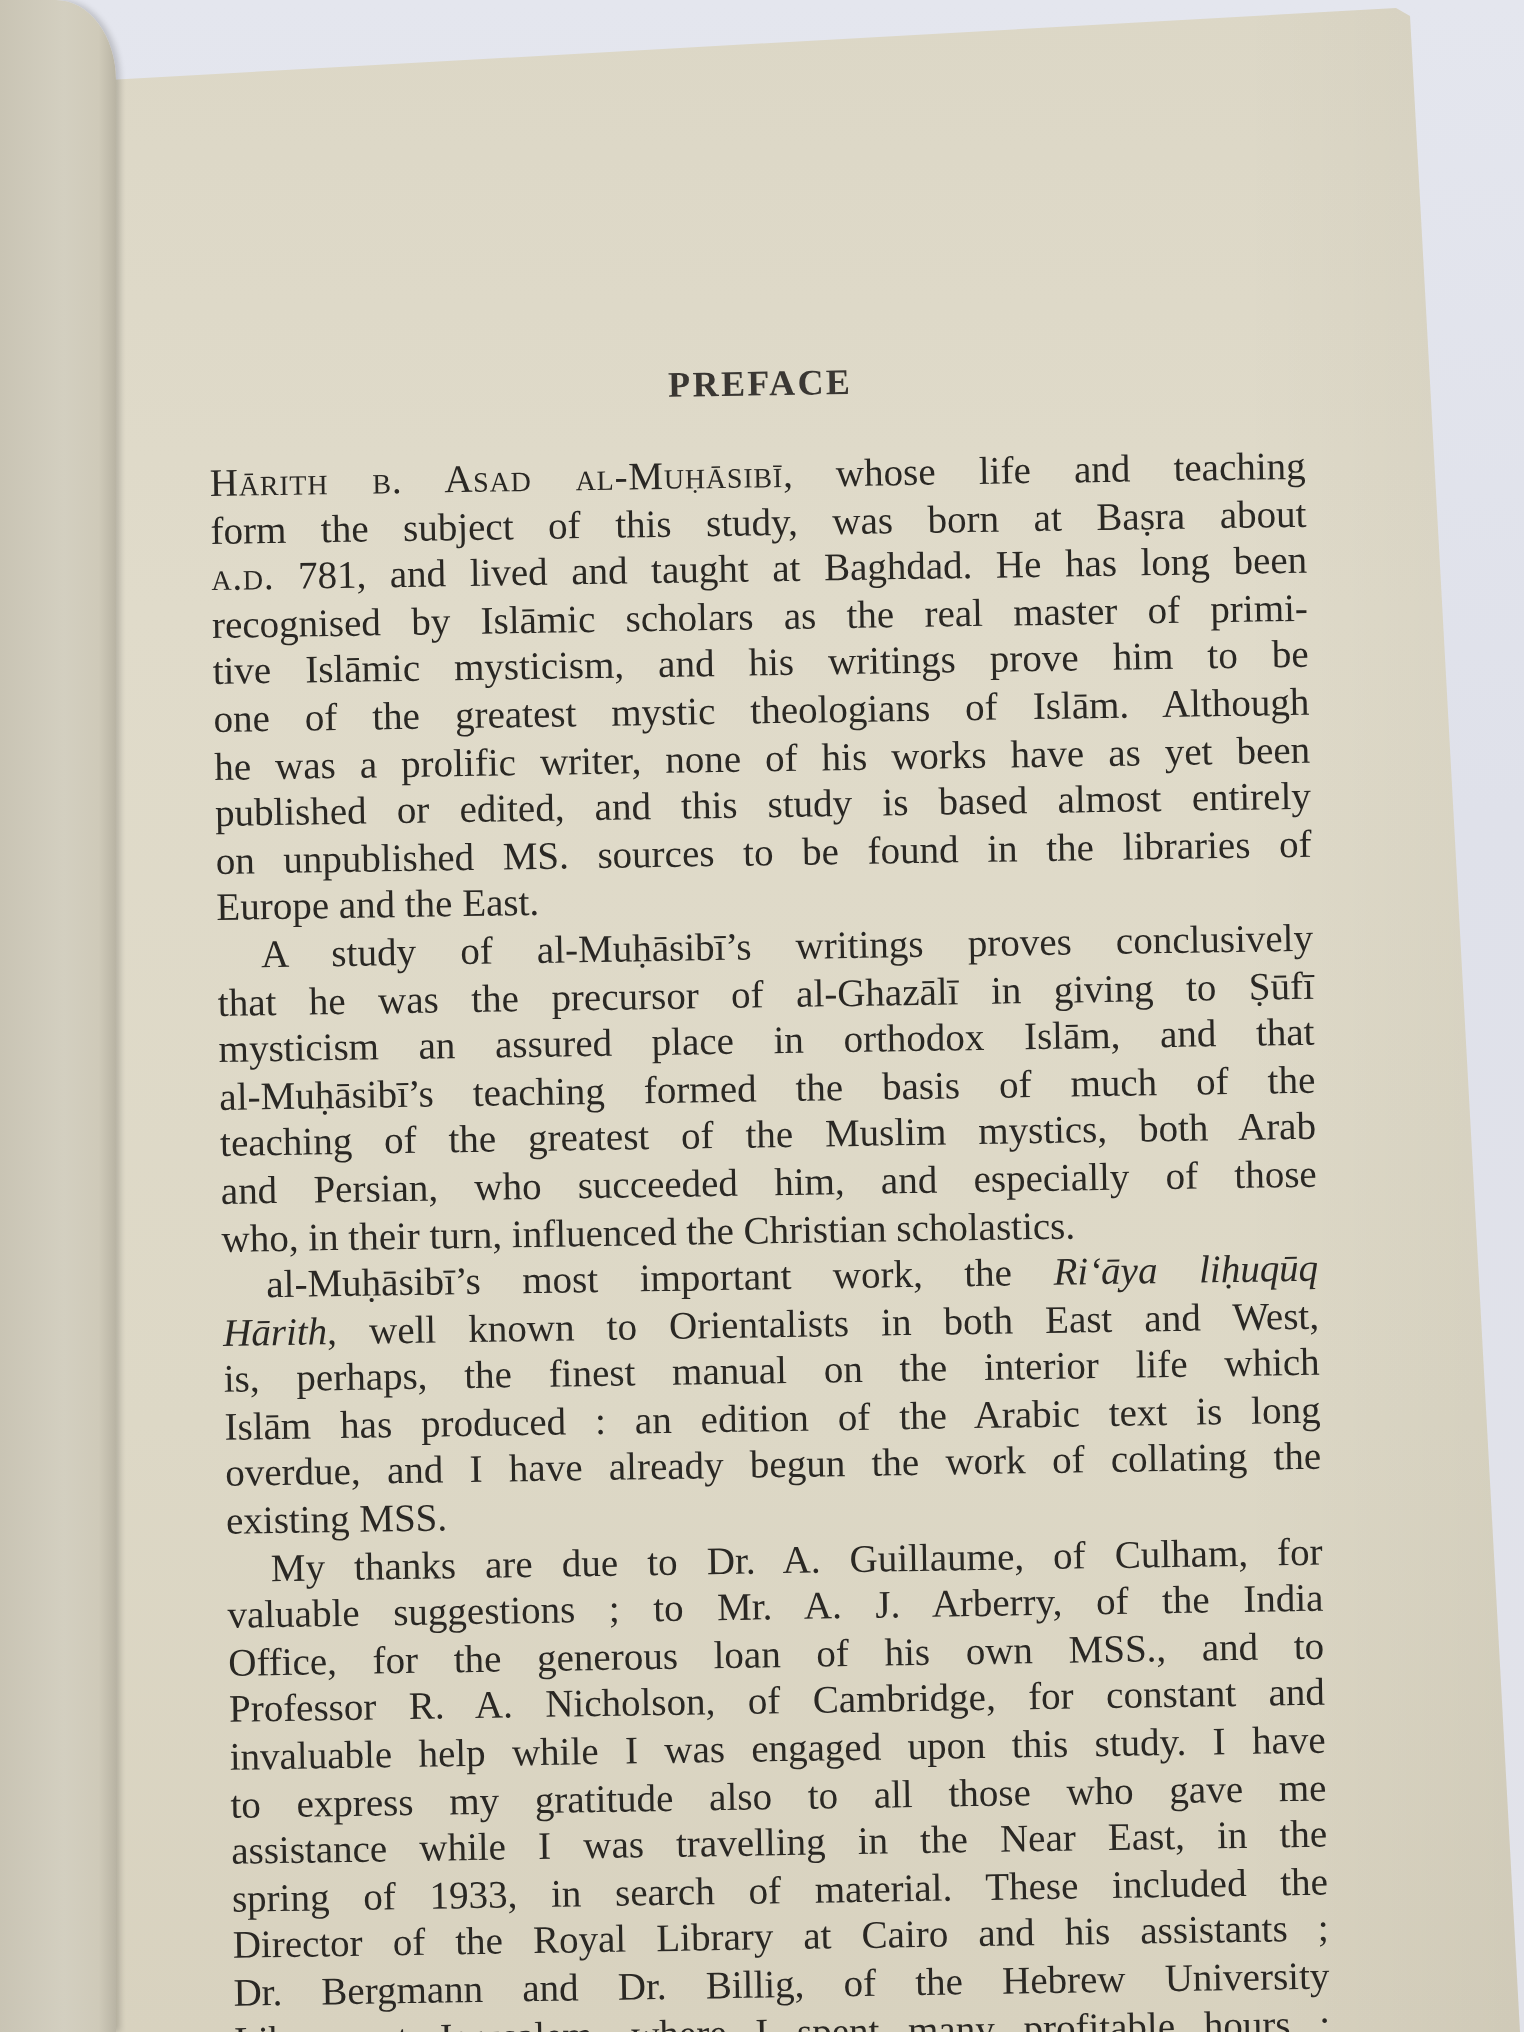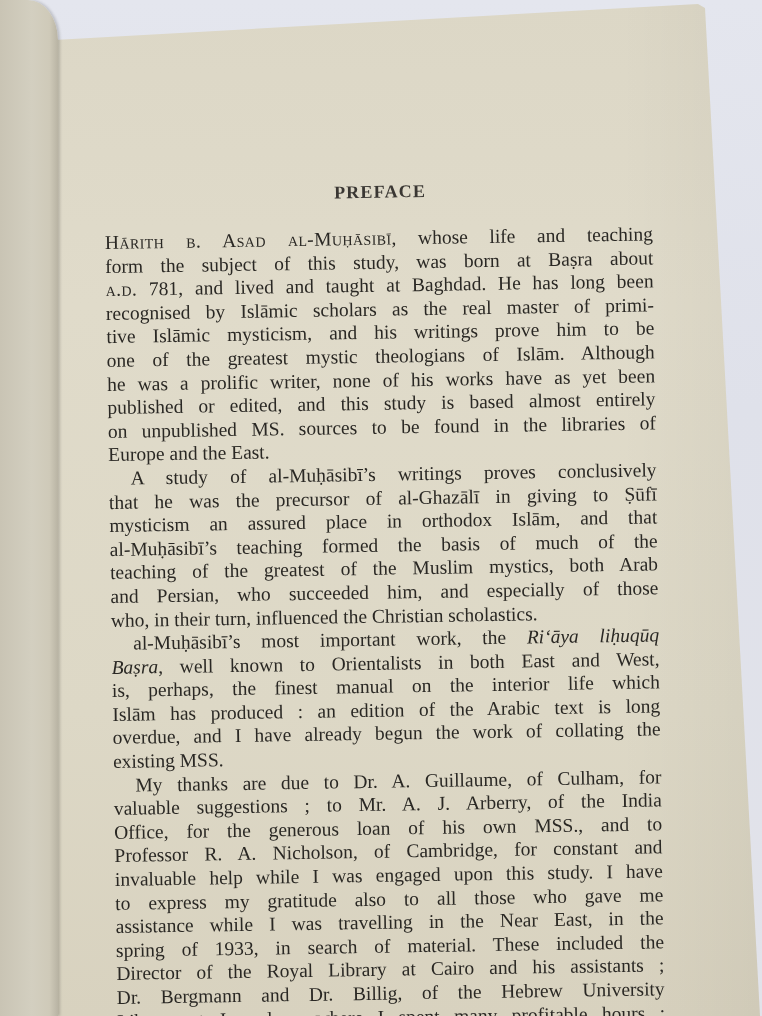--- a/index.html
+++ b/index.html
@@ -75,21 +75,21 @@
     <span class="line">that he was the precursor of al-Ghazālī in giving to Ṣūfī</span>
     <span class="line">mysticism an assured place in orthodox Islām, and that</span>
     <span class="line">al-Muḥāsibī’s teaching formed the basis of much of the</span>
     <span class="line">teaching of the greatest of the Muslim mystics, both Arab</span>
     <span class="line">and Persian, who succeeded him, and especially of those</span>
     <span class="line last">who, in their turn, influenced the Christian scholastics.</span>
   </p>
 
   <p class="para">
     <span class="line indent"><span>al-Muḥāsibī’s most important work, the </span><span class="it">Ri‘āya liḥuqūq</span></span>
-    <span class="line"><span class="it">Baṣra</span><span>, well known to Orientalists in both East and West,</span></span>
+    <span class="line"><span class="it">Hārith</span><span>, well known to Orientalists in both East and West,</span></span>
     <span class="line">is, perhaps, the finest manual on the interior life which</span>
     <span class="line">Islām has produced : an edition of the Arabic text is long</span>
     <span class="line">overdue, and I have already begun the work of collating the</span>
     <span class="line last">existing MSS.</span>
   </p>
 
   <p class="para">
     <span class="line indent">My thanks are due to Dr. A. Guillaume, of Culham, for</span>
     <span class="line">valuable suggestions ; to Mr. A. J. Arberry, of the India</span>
     <span class="line">Office, for the generous loan of his own MSS., and to</span>

